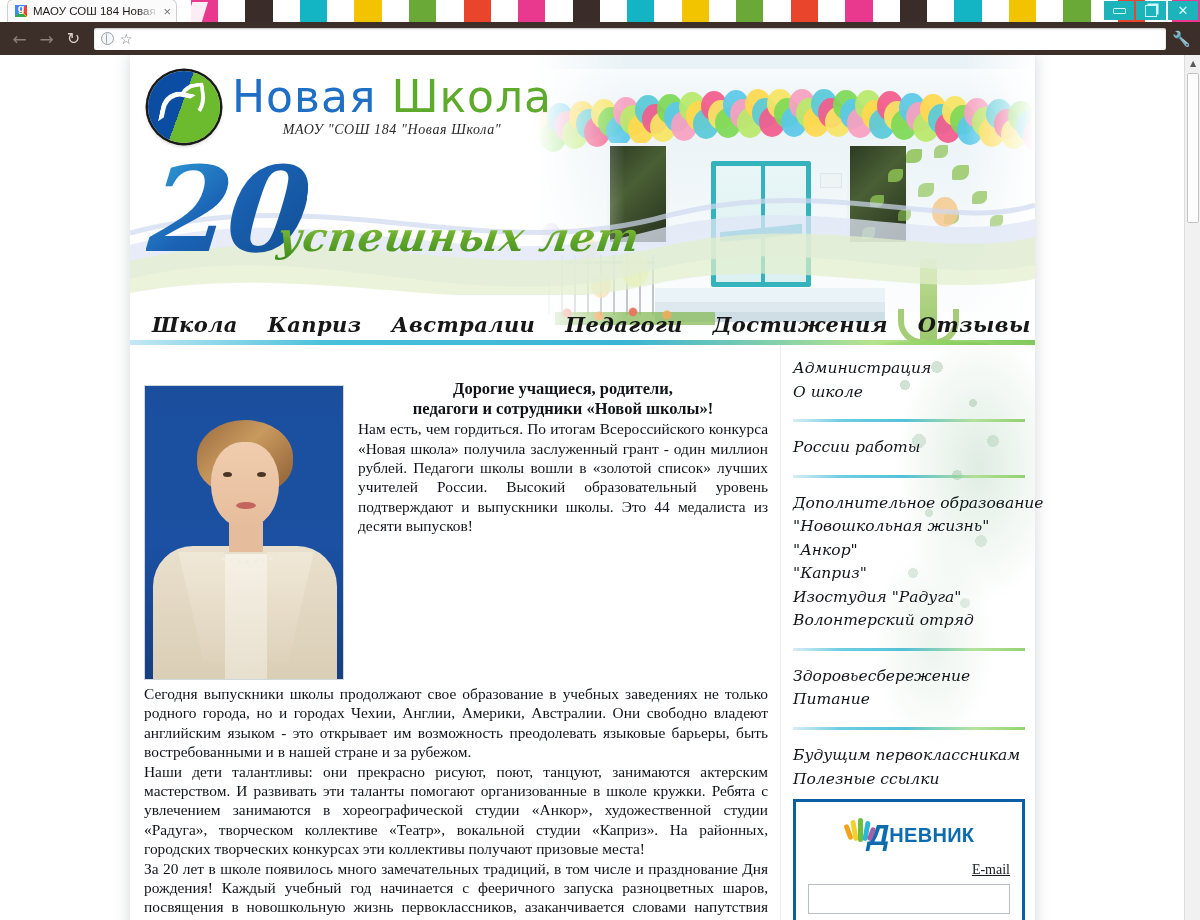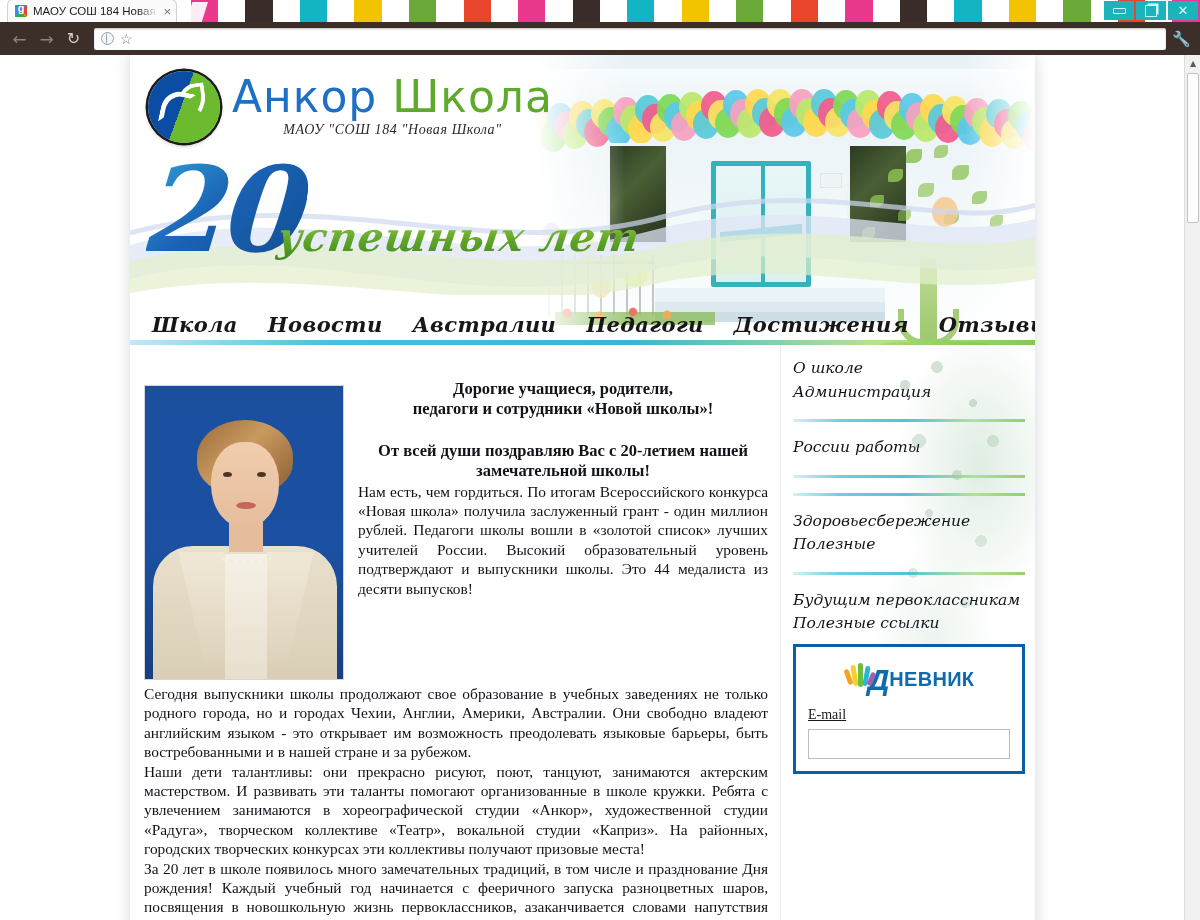--- a/index.html
+++ b/index.html
@@ -414,21 +414,21 @@
   .dn-hand { position: relative; width: 30px; height: 34px; margin-right: -2px; }
   .dn-hand i {
     position: absolute; bottom: 14px; width: 5px; border-radius: 3px; display: block;
   }
   .dn-d {
     font: bold 30px "Liberation Sans", sans-serif; color: #0d6cb0; line-height: 1;
     font-style: italic; margin-left: -4px;
   }
   .dn-word { font: bold 20px "Liberation Sans", sans-serif; color: #0d6cb0; letter-spacing: .3px; }
   .dn-label {
-    text-align: left; font-family: "Liberation Serif", serif; font-size: 14px;
+    text-align: right; font-family: "Liberation Serif", serif; font-size: 14px;
     color: #15191e; margin: 10px 0 6px; text-decoration: underline;
   }
   .dn-input {
     width: 100%; height: 30px; border: 1px solid #b9bfc5; background: #fff;
     font: 13px "Liberation Sans", sans-serif; padding: 0 6px; outline: none;
   }
 </style>
 </head>
 <body>
 
@@ -631,35 +631,35 @@
           </svg>
         </div>
 
         <div class="logo-wrap">
           <div class="logo-mark">
             <span class="leaf1"></span>
               <span class="leaf2"></span>
           </div>
           <div class="logo-text">
             <div class="logo-title">
-              <span class="w1">Анкор</span>
+              <span class="w1">Новая</span>
               <span class="w2">Школа</span>
             </div>
             <div class="logo-sub">МАОУ "СОШ  184 "Новая Школа"</div>
           </div>
         </div>
 
         <div class="jubilee">
           <div class="jub-20">20</div>
           <div class="jub-words">успешных лет</div>
         </div>
 
         <nav class="sitenav" id="sitenav">
             <a>Школа</a>
-            <a>Новости</a>
+            <a>Каприз</a>
             <a>Австралии</a>
             <a>Педагоги</a>
             <a>Достижения</a>
             <a>Отзывы</a>
           </nav>
         <div class="nav-rule"></div>
       </div>
 
       <div class="body-area">
 
@@ -677,47 +677,51 @@
               <div class="p-eye r"></div>
               <div class="p-lips"></div>
               <div class="p-pearls"></div>
             </div>
 
             <h2 class="greet">
               <span>Дорогие учащиеся, родители,</span><br>
               <span>педагоги и сотрудники «Новой школы»!</span>
             </h2>
 
-            <h3 class="congrats">
-              <span>От всей души поздравляю Вас с 20-летием нашей</span><br>
-              <span>замечательной школы!</span>
-            </h3>
 
             <p class="body-text">Нам есть, чем гордиться. По итогам Всероссийского конкурса «Новая школа» получила заслуженный грант - один миллион рублей. Педагоги школы вошли в «золотой список» лучших учителей России. Высокий образовательный уровень подтверждают и выпускники школы. Это 44 медалиста из десяти выпусков!</p>
           </div>
 
           <p class="body-text">Сегодня выпускники школы продолжают свое образование в учебных заведениях не только родного города, но и городах Чехии, Англии, Америки, Австралии. Они свободно владеют английским языком - это открывает им возможность преодолевать языковые барьеры, быть востребованными и в нашей стране и за рубежом.</p>
           <p class="body-text">Наши дети талантливы: они прекрасно рисуют, поют, танцуют, занимаются актерским мастерством. И развивать эти таланты помогают организованные в школе кружки. Ребята с увлечением занимаются в хореографической студии «Анкор», художественной студии «Радуга», творческом коллективе «Театр», вокальной студии «Каприз». На районных, городских творческих конкурсах эти коллективы получают призовые места!</p>
           <p class="body-text">За 20 лет в школе появилось много замечательных традиций, в том числе и празднование Дня рождения! Каждый учебный год начинается с фееричного запуска разноцветных шаров, посвящения в новошкольную жизнь первоклассников, азаканчивается словами напутствия выпускникам на праздничном концерте «Последний звонок»! Между двумя этими важными событиями - школьная жизнь, наполненная конкурсами, олимпиадами,</p>
         </main>
 
         <aside class="aside">
           <div class="aside-group" id="aside-g1">
+              <a>Администрация</a>
               <a>О школе</a>
-              <a>Администрация</a>
             </div>
           <div class="aside-sep"></div>
           <div class="aside-group" id="aside-g2">
               <a>России работы</a>
             </div>
           <div class="aside-sep"></div>
+          <div class="aside-group" id="aside-g3">
+              <a>Дополнительное образование</a>
+              <a>"Новошкольная жизнь"</a>
+              <a>"Анкор"</a>
+              <a>"Каприз"</a>
+              <a>Изостудия "Радуга"</a>
+              <a>Волонтерский отряд</a>
+            </div>
           <div class="aside-sep"></div>
           <div class="aside-group" id="aside-g4">
               <a>Здоровьесбережение</a>
-              <a>Полезные</a>
+              <a>Питание</a>
             </div>
           <div class="aside-sep"></div>
           <div class="aside-group" id="aside-g5">
               <a>Будущим первоклассникам</a>
               <a>Полезные ссылки</a>
             </div>
 
           <div class="dnevnik">
             <div class="dn-logo">
               <span class="dn-hand" id="dn-hand">

